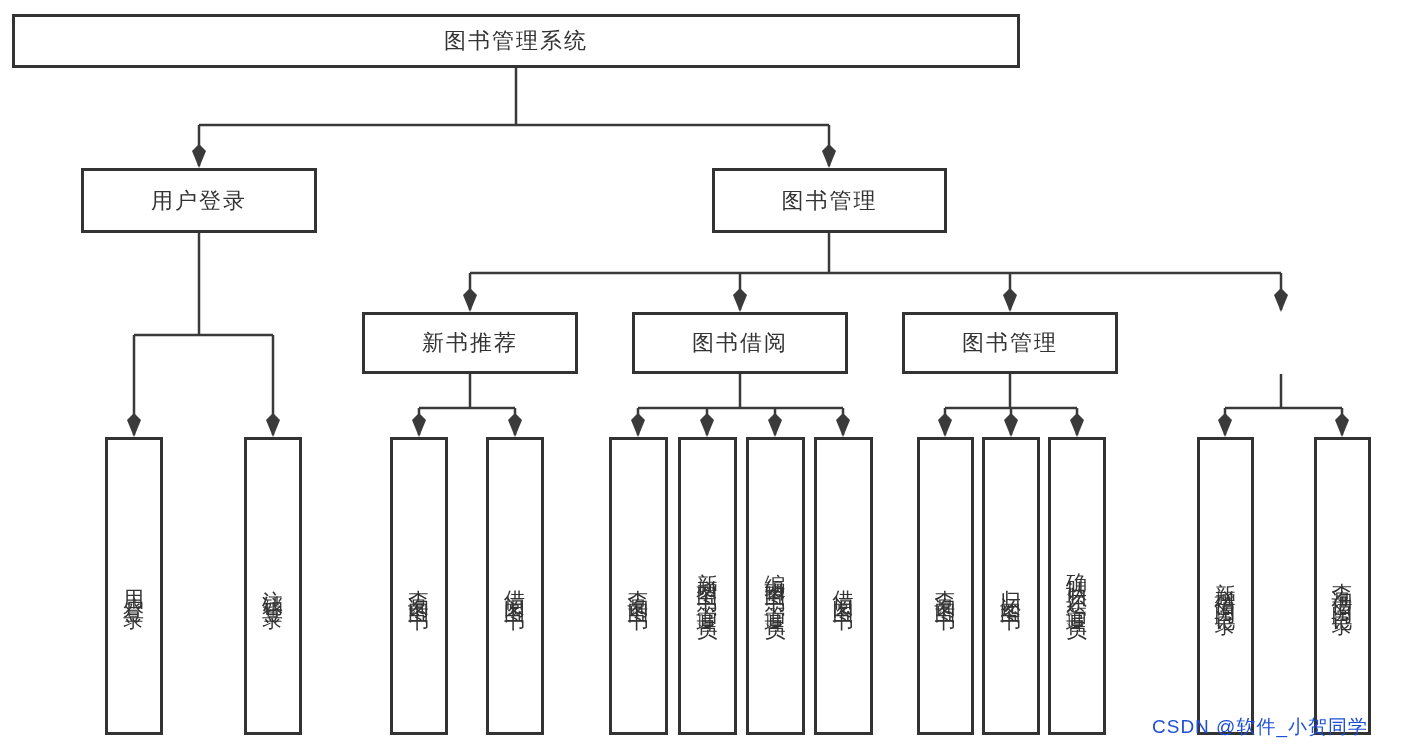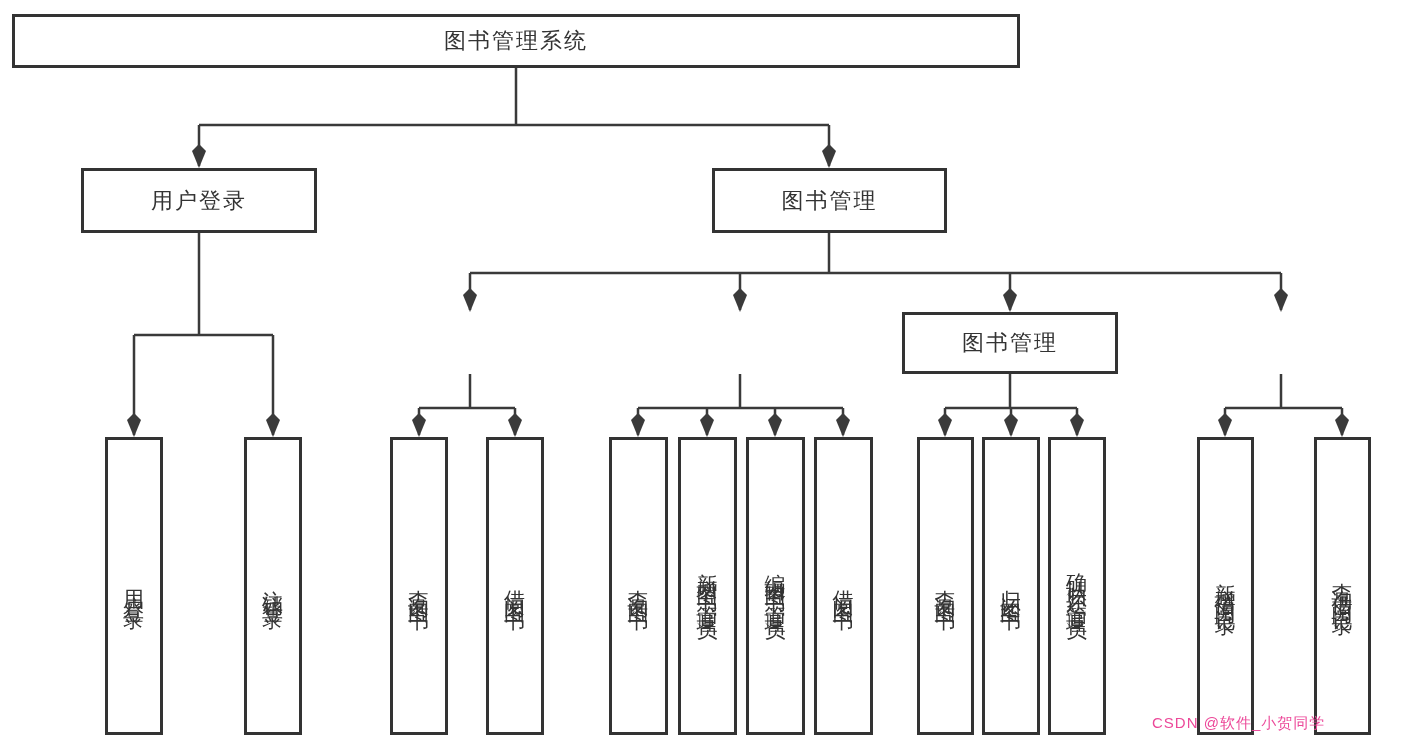--- a/index.html
+++ b/index.html
@@ -16,21 +16,21 @@
   }
   .box .hlabel{
     font-size:22px;letter-spacing:2px;white-space:nowrap;color:#333333;
   }
   .box .vlabel{
     writing-mode:vertical-rl;text-orientation:mixed;
     font-size:21px;letter-spacing:0.32em;line-height:1;white-space:nowrap;color:#333333;
   }
   .watermark{
     position:absolute;left:1152px;top:714px;width:250px;
-    font-size:15px;color:#ec4899;letter-spacing:1px;white-space:nowrap;
+    font-size:19px;color:#1d4ed8;letter-spacing:1px;white-space:nowrap;
   }
 </style>
 </head>
 <body>
 
 <div class="stage">
 
   <svg class="connectors" viewBox="0 0 1405 747" xmlns="http://www.w3.org/2000/svg">
     <path class="lines" d="
       M516 68 V125 M199 125 H829 M199 125 V166 M829 125 V166
@@ -67,20 +67,26 @@
     <span class="hlabel">图书管理系统</span>
   </div>
 
   <div class="box" style="left:81px;top:168px;width:236px;height:65px">
     <span class="hlabel">用户登录</span>
   </div>
   <div class="box" style="left:712px;top:168px;width:235px;height:65px">
     <span class="hlabel">图书管理</span>
   </div>
 
+  <div class="box" style="left:362px;top:312px;width:216px;height:62px">
+    <span class="hlabel">新书推荐</span>
+  </div>
+  <div class="box" style="left:632px;top:312px;width:216px;height:62px">
+    <span class="hlabel">图书借阅</span>
+  </div>
   <div class="box" style="left:902px;top:312px;width:216px;height:62px">
     <span class="hlabel">图书管理</span>
   </div>
 
   <div class="box" style="left:105px;top:437px;width:58px;height:298px">
     <span class="vlabel">用户登录</span>
   </div>
   <div class="box" style="left:244px;top:437px;width:58px;height:298px">
     <span class="vlabel">注销登录</span>
   </div>

